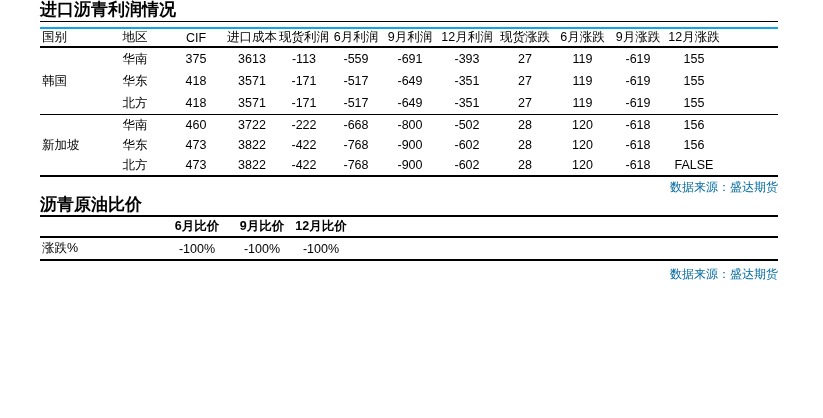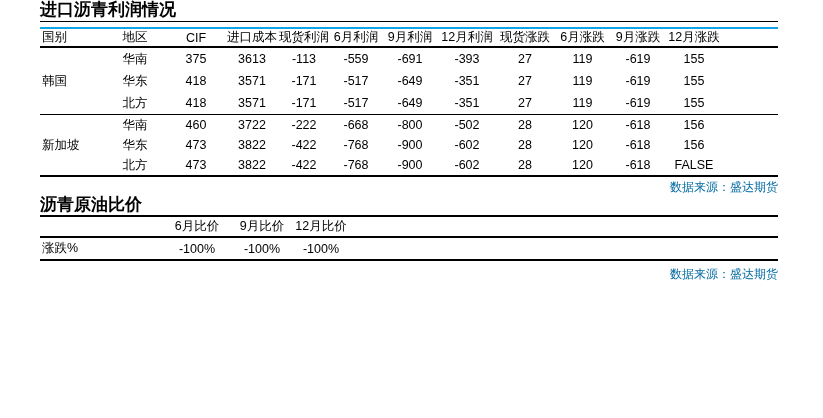--- a/index.html
+++ b/index.html
@@ -63,21 +63,21 @@
   .t1 tr.g2 td { height: 20px; }
   .t1 tr.group-start { border-top: 1px solid #000; }
   .t1 tbody tr.last { border-bottom: 2px solid #000; }
   th.bold-col { font-weight: bold; }
 
   .t2 { }
   .t2 thead tr {
     border-top: 2px solid #000;
     border-bottom: 2px solid #000;
   }
-  .t2 thead th { height: 19px; font-weight: normal; }
+  .t2 thead th { height: 19px; font-weight: bold; }
   .t2 td { height: 21px; }
   .t2 td.row-label { text-align: left; padding-left: 2px; }
   .t2 td.serif { font-family: "Liberation Serif", "DejaVu Serif", serif; font-size: 13px; }
   .t2 tbody tr.last { border-bottom: 2px solid #000; margin-top: 41px; }
 
   .source-line {
     width: 738px;
     text-align: right;
     font-size: 12px;
     line-height: 15px;

